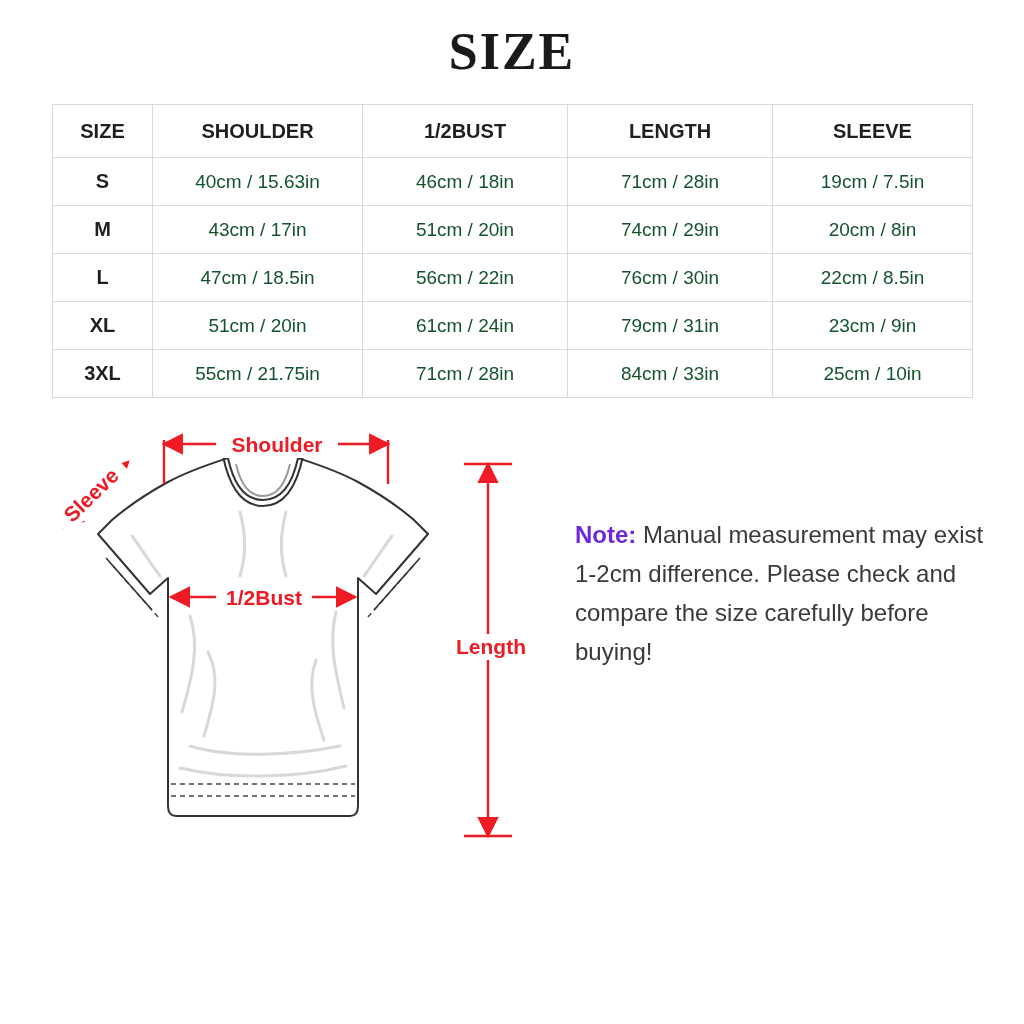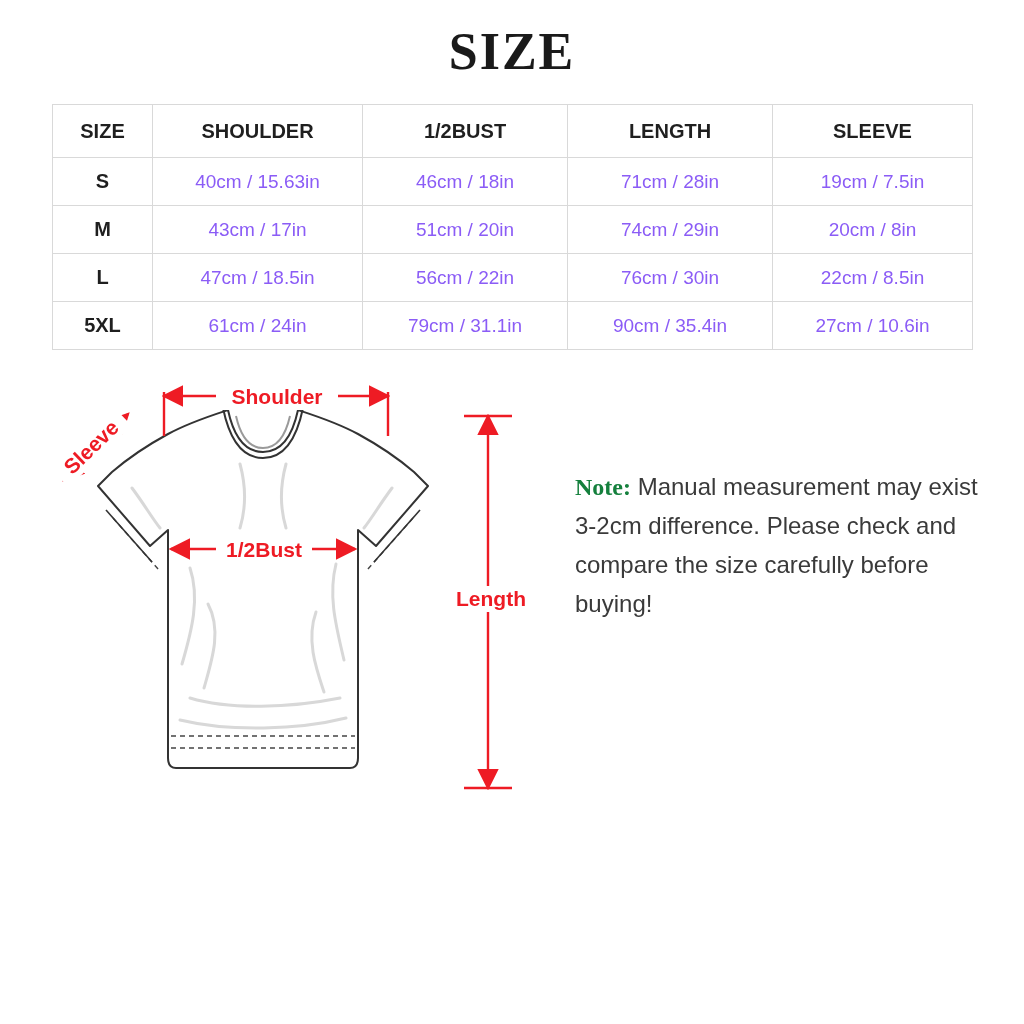--- a/index.html
+++ b/index.html
@@ -36,21 +36,21 @@
   table.size-table {
     border-collapse: collapse;
     width: 100%;
     table-layout: fixed;
   }
   table.size-table th,
   table.size-table td {
     border: 1px solid #d9d9d9;
     text-align: center;
     font-size: 19px;
-    color: #8b5cf6;
+    color: #14532d;
     height: 45px;
     vertical-align: middle;
   }
   table.size-table th {
     font-weight: 700;
     color: #1f1f1f;
     font-size: 20px;
     height: 50px;
   }
   table.size-table td.size-col {
@@ -83,23 +83,22 @@
   .note {
     position: absolute;
     left: 575px;
     top: 100px;
     width: 420px;
     font-size: 24px;
     line-height: 1.62;
     color: #3a3a3a;
   }
   .note b {
-    color: #15803d;
-    font-weight: 700;
-    font-family: Liberation Serif, serif;
+    color: #6d28d9;
+    font-weight: 700;
   }
 </style>
 </head>
 <body>
 
 <div class="title">SIZE</div>
 
 <div class="table-wrap">
   <table class="size-table">
     <colgroup>
@@ -134,25 +133,32 @@
         <td>20cm / 8in</td>
       </tr>
       <tr>
         <td class="size-col">L</td>
         <td>47cm / 18.5in</td>
         <td>56cm / 22in</td>
         <td>76cm / 30in</td>
         <td>22cm / 8.5in</td>
       </tr>
       <tr>
-        <td class="size-col">5XL</td>
+        <td class="size-col">XL</td>
+        <td>51cm / 20in</td>
         <td>61cm / 24in</td>
-        <td>79cm / 31.1in</td>
-        <td>90cm / 35.4in</td>
-        <td>27cm / 10.6in</td>
+        <td>79cm / 31in</td>
+        <td>23cm / 9in</td>
+      </tr>
+      <tr>
+        <td class="size-col">3XL</td>
+        <td>55cm / 21.75in</td>
+        <td>71cm / 28in</td>
+        <td>84cm / 33in</td>
+        <td>25cm / 10in</td>
       </tr>
     </tbody>
   </table>
 </div>
 
 <div class="lower">
 
   <div class="shirt-area">
     <svg width="500" height="470" viewBox="0 0 500 470" xmlns="http://www.w3.org/2000/svg">
       <defs>
@@ -246,16 +252,16 @@
         <line x1="448" y1="48" x2="448" y2="420" marker-start="url(#arrL)" marker-end="url(#arrR)"></line>
         <line x1="424" y1="48" x2="472" y2="48"></line>
         <line x1="424" y1="420" x2="472" y2="420"></line>
       </g>
       <rect x="414" y="218" width="74" height="26" fill="#ffffff"></rect>
       <text x="451" y="238" text-anchor="middle" font-family="Liberation Sans, sans-serif" font-size="21" font-weight="700" fill="#ee1b24">Length</text>
     </svg>
   </div>
 
   <div class="note">
-    <b>Note:</b><span> Manual measurement may exist 3-2cm difference. Please check and compare the size carefully before buying!</span>
+    <b>Note:</b><span> Manual measurement may exist 1-2cm difference. Please check and compare the size carefully before buying!</span>
   </div>
 
 </div>
 
 </body></html>

